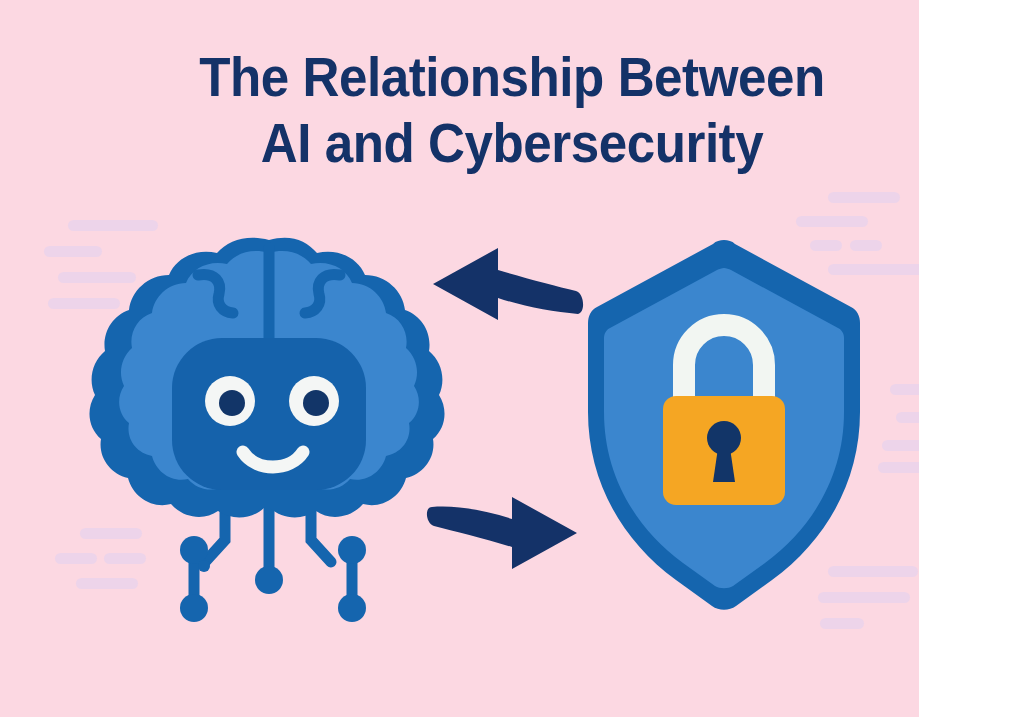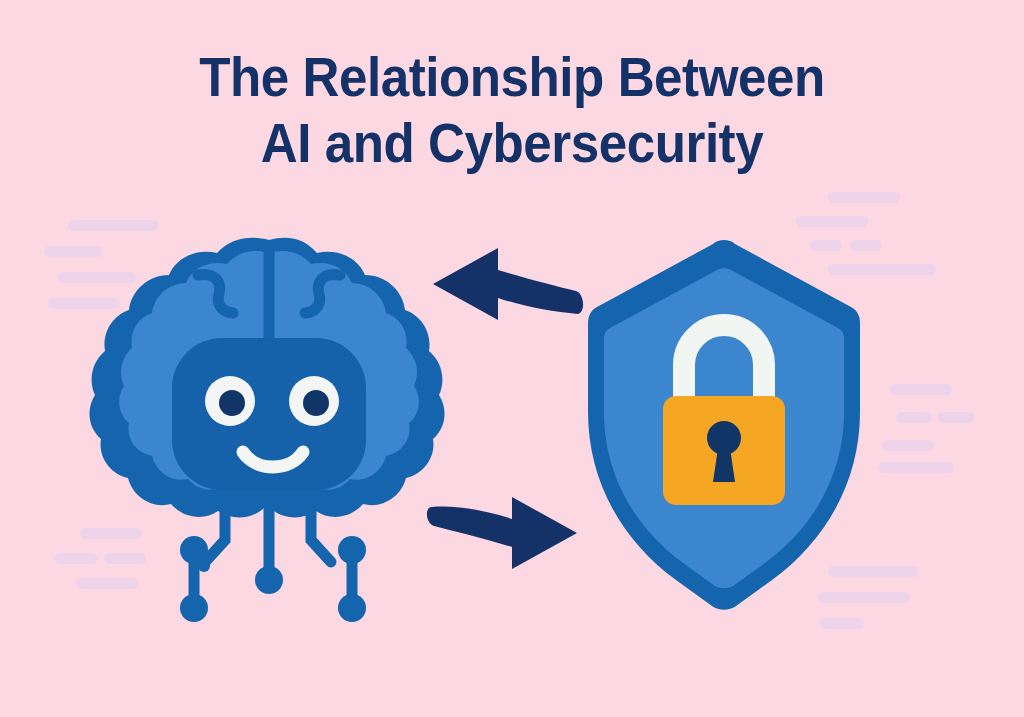--- a/index.html
+++ b/index.html
@@ -8,21 +8,21 @@
     padding: 0;
   }
   body {
     width: 1024px;
     height: 717px;
     overflow: hidden;
     font-family: "Liberation Sans", sans-serif;
   }
   #infographic {
     position: relative;
-    width: 1024px;
+    width: 919px;
     height: 717px;
     background: #FCD8E2;
     overflow: hidden;
   }
   #title-block {
     position: absolute;
     top: 44px;
     left: 0;
     width: 1024px;
     text-align: center;

